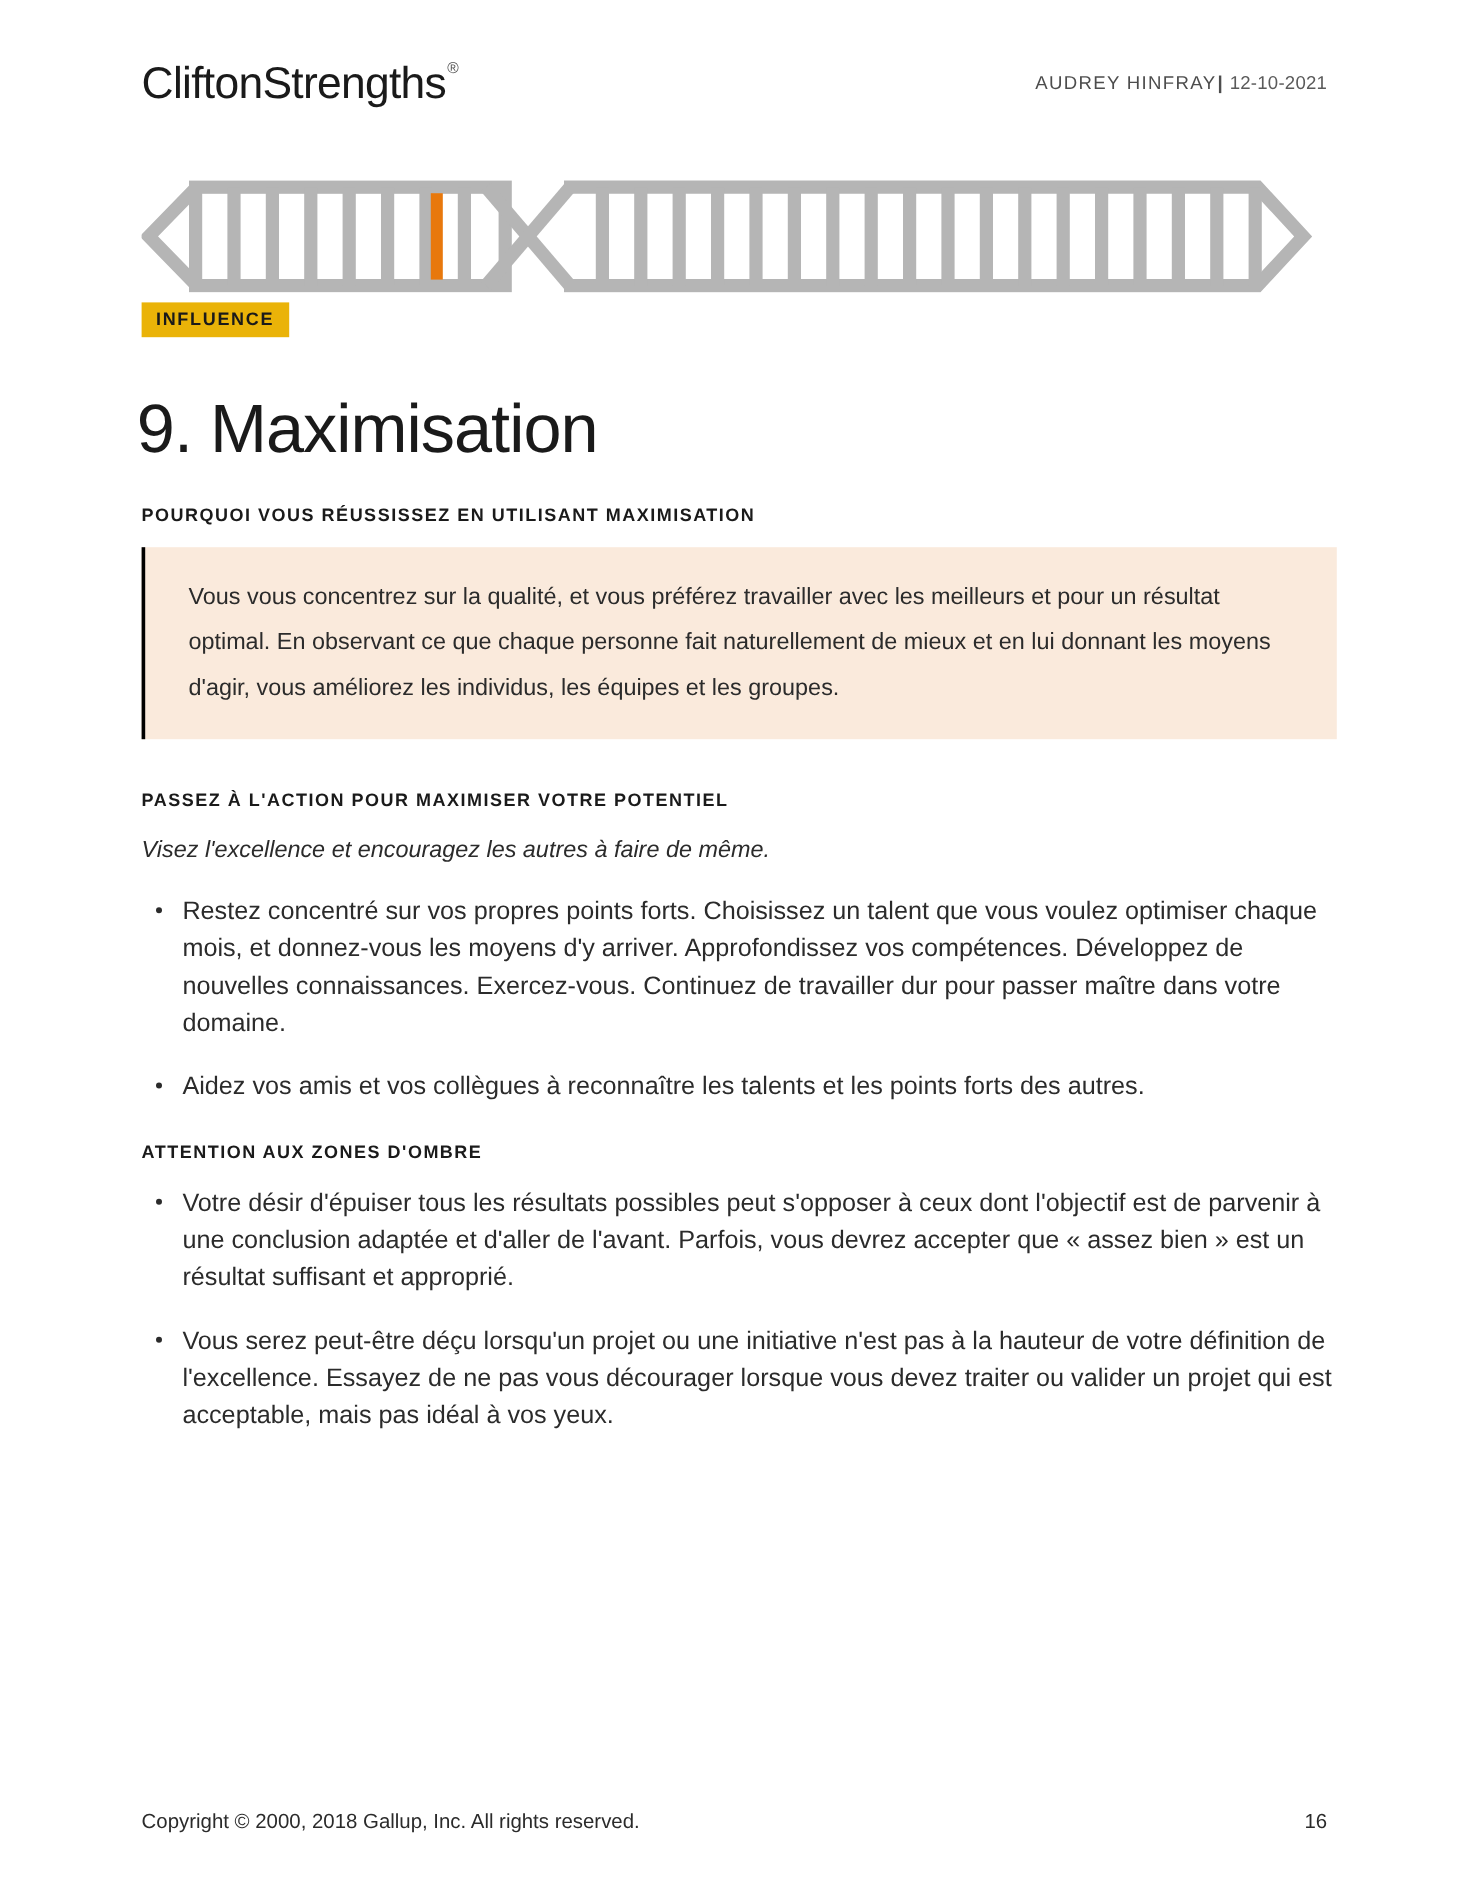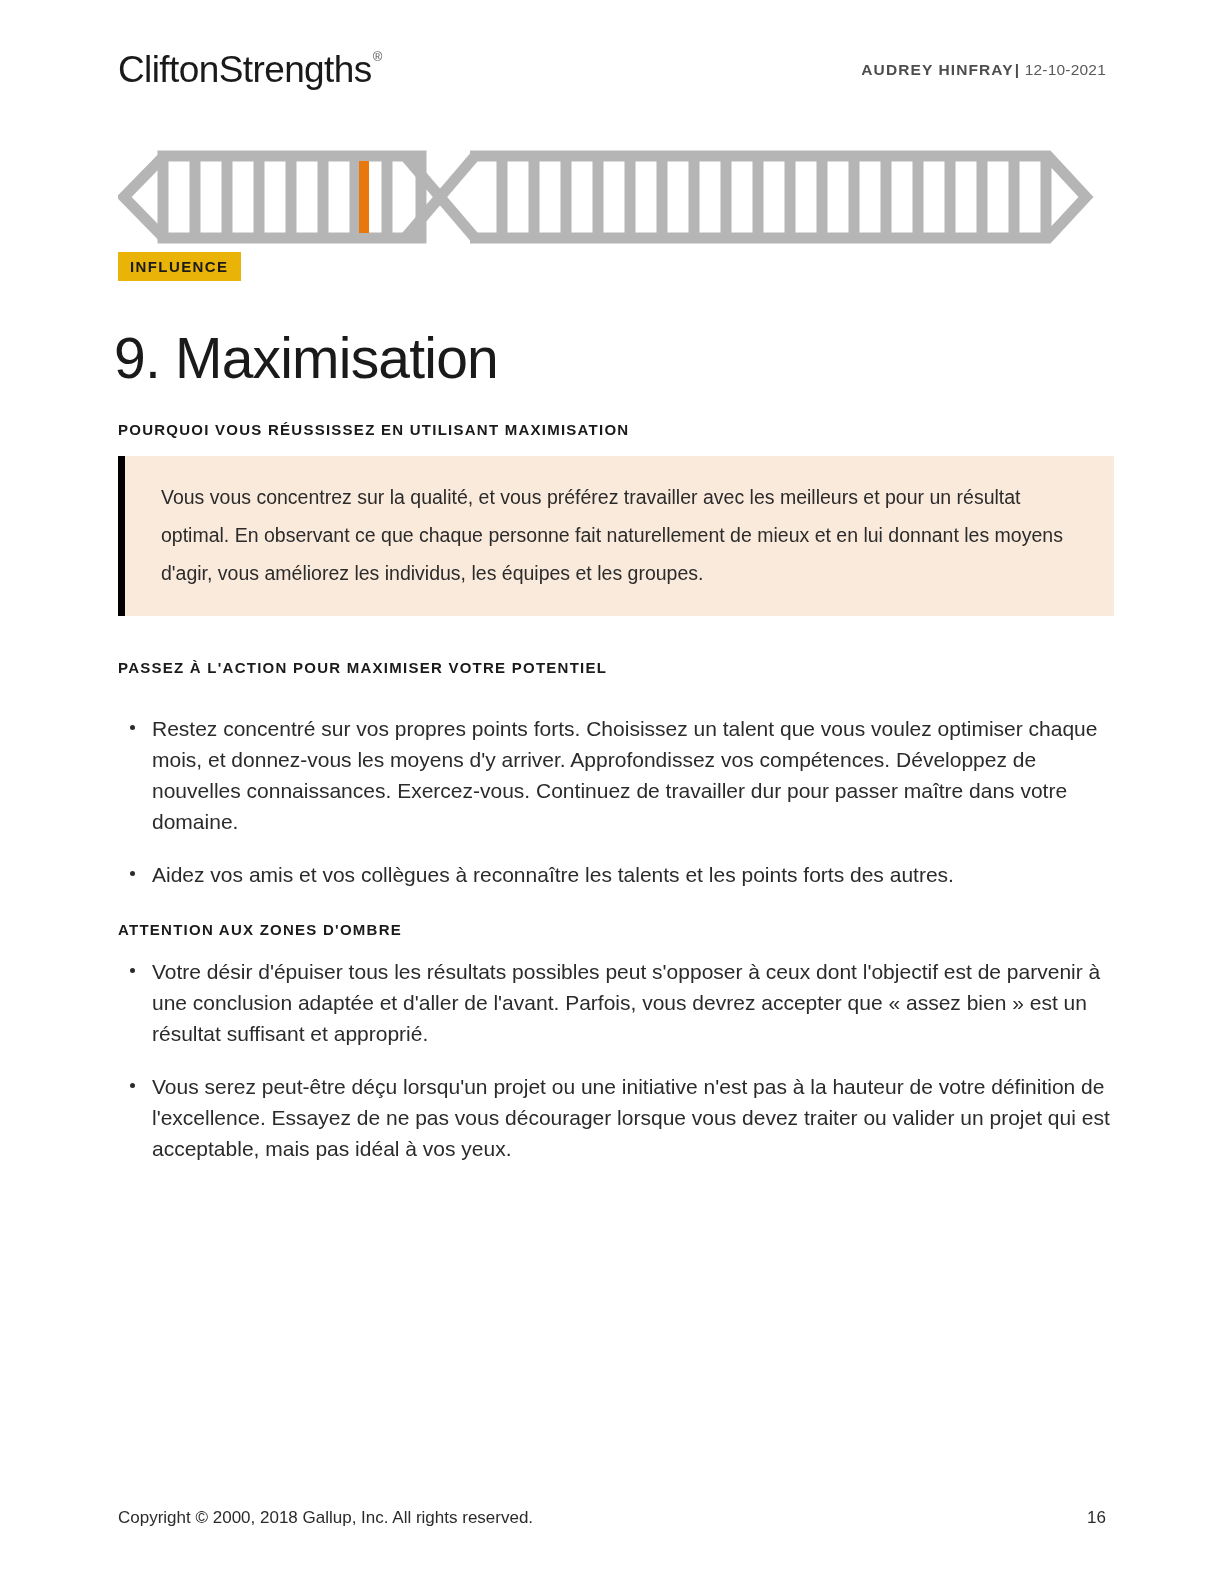--- a/index.html
+++ b/index.html
@@ -51,21 +51,21 @@
     left: 1px;
     color: #555;
   }
   .header-meta {
     font-size: 15.5px;
     color: #5a5a5a;
     letter-spacing: 0.2px;
     white-space: nowrap;
   }
   .header-meta .who {
-    font-weight: bold;
+    font-weight: normal;
     letter-spacing: 1.1px;
     color: #4d4d4d;
   }
   .header-meta .sep {
     font-weight: bold;
     color: #4d4d4d;
     padding: 0 1px;
   }
   .header-meta .when {
     color: #5a5a5a;
@@ -134,21 +134,21 @@
   }
 
   .spacer-lg { height: 42px; }
   .spacer-md { height: 30px; }
   .spacer-sm { height: 20px; }
 
   
   .quote-box {
     position: relative;
     background: #faeadc;
-    border-left: 7px solid #000000;
+    border-left: 3px solid #000000;
     padding: 22px 28px 24px 36px;
     box-sizing: border-box;
     width: 996px;
   }
   .quote-text {
     font-size: 19.5px;
     line-height: 38px;
     color: #2b2b2b;
     margin: 0;
   }
@@ -279,20 +279,21 @@
       <div class="sec-heading">POURQUOI VOUS RÉUSSISSEZ EN UTILISANT MAXIMISATION</div>
       <div class="quote-box">
         <p class="quote-text">Vous vous concentrez sur la qualité, et vous préférez travailler avec les meilleurs et pour un résultat optimal. En observant ce que chaque personne fait naturellement de mieux et en lui donnant les moyens d'agir, vous améliorez les individus, les équipes et les groupes.</p>
       </div>
     </div>
 
     <div class="spacer-lg"></div>
 
     <div>
       <div class="sec-heading">PASSEZ À L'ACTION POUR MAXIMISER VOTRE POTENTIEL</div>
+      <p class="lead-italic">Visez l'excellence et encouragez les autres à faire de même.</p>
       <div class="spacer-sm"></div>
       <ul class="bullets">
         <li><span class="dot"></span><span>Restez concentré sur vos propres points forts. Choisissez un talent que vous voulez optimiser chaque mois, et donnez-vous les moyens d'y arriver. Approfondissez vos compétences. Développez de nouvelles connaissances. Exercez-vous. Continuez de travailler dur pour passer maître dans votre domaine.</span></li>
         <li><span class="dot"></span><span>Aidez vos amis et vos collègues à reconnaître les talents et les points forts des autres.</span></li>
       </ul>
     </div>
 
     <div class="spacer-md"></div>
 
     <div>

